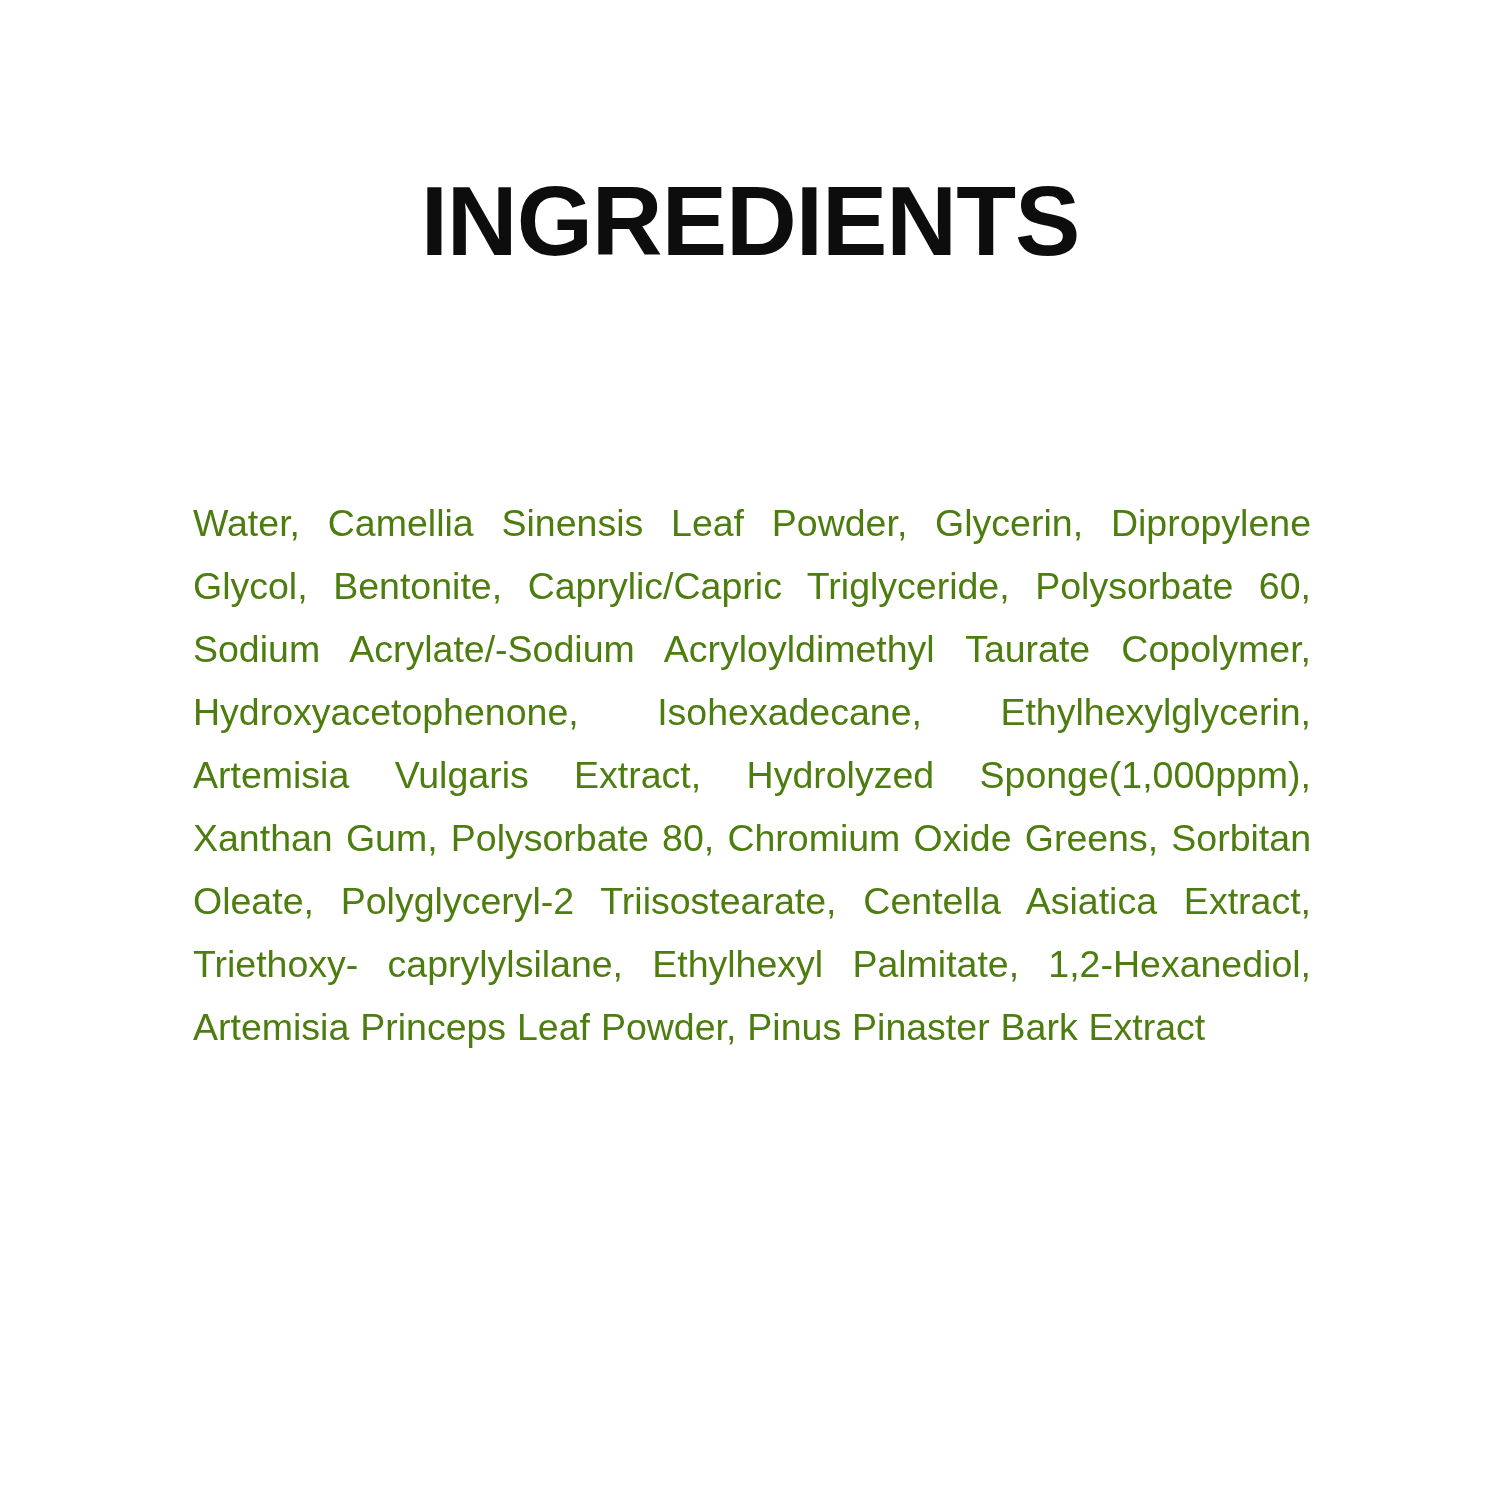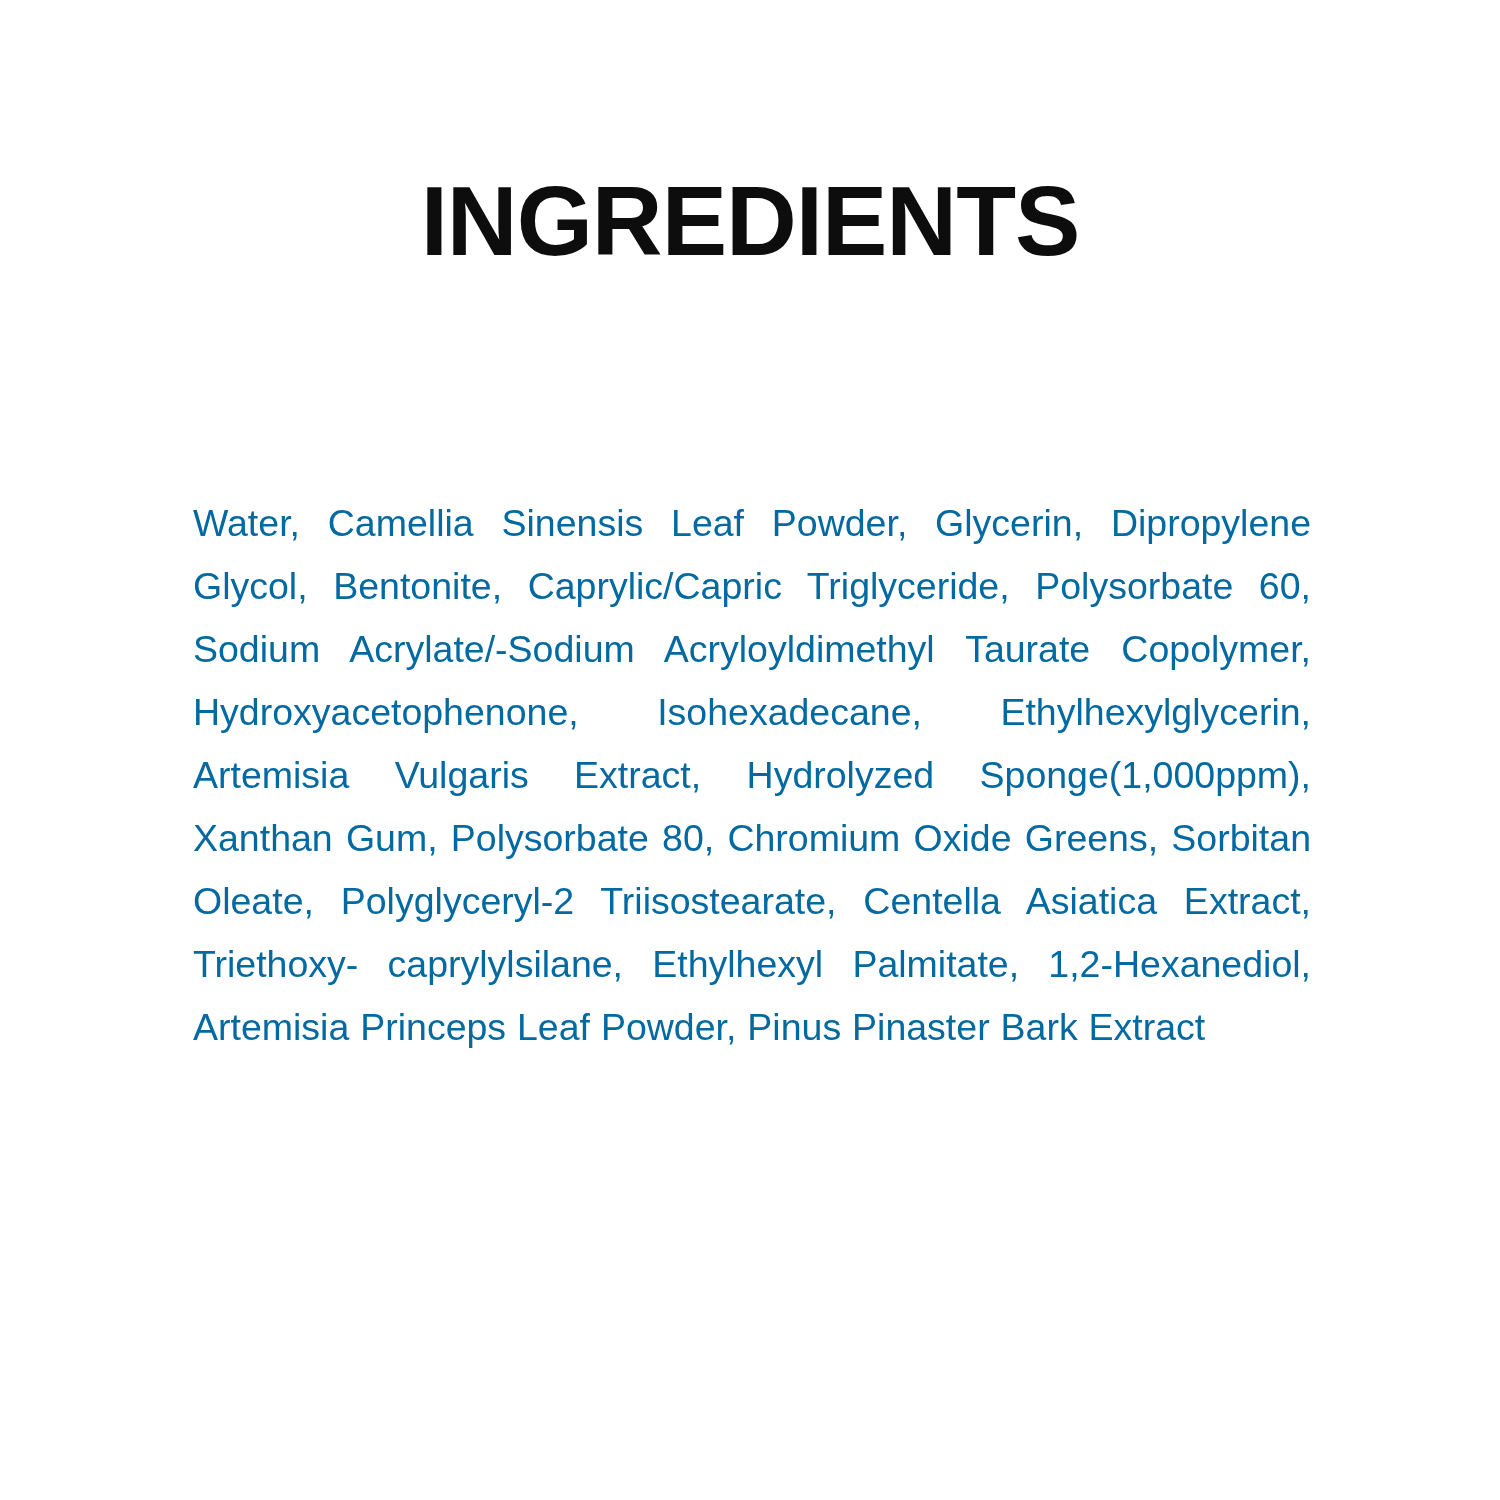--- a/index.html
+++ b/index.html
@@ -38,21 +38,21 @@
   .ingredients-block {
     position: absolute;
     top: 492px;
     left: 193px;
     width: 1118px;
   }
   .ingredients-text {
     font-family: "Liberation Sans", sans-serif;
     font-size: 37.5px;
     line-height: 63px;
-    color: #0369a1;
+    color: #4d7c0f;
     text-align: justify;
     text-justify: inter-word;
     hyphens: manual;
     word-spacing: 0.5px;
     margin: 0;
   }
 </style>
 </head>
 <body>
 

